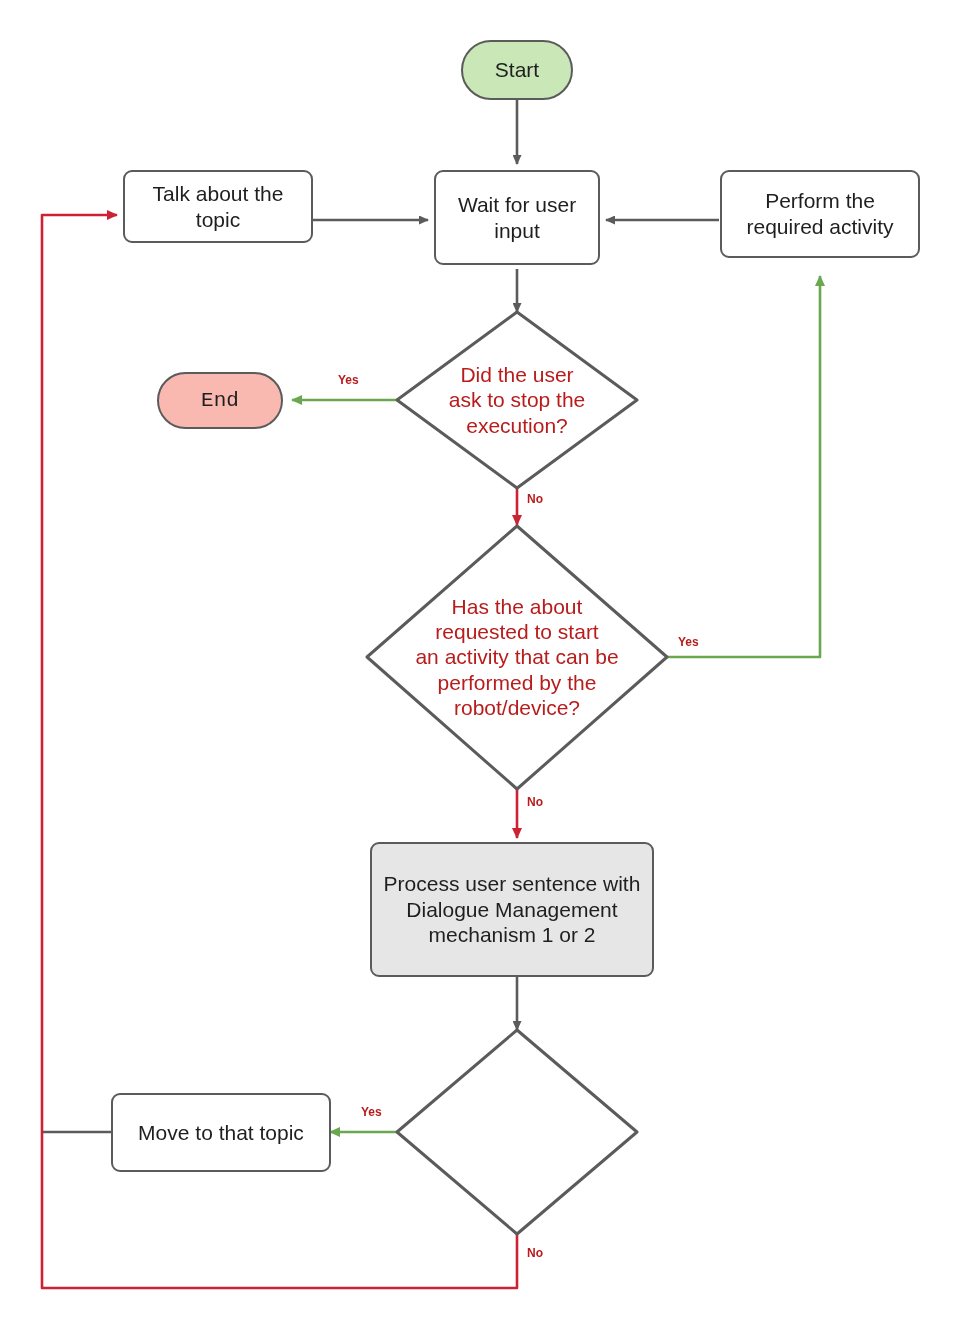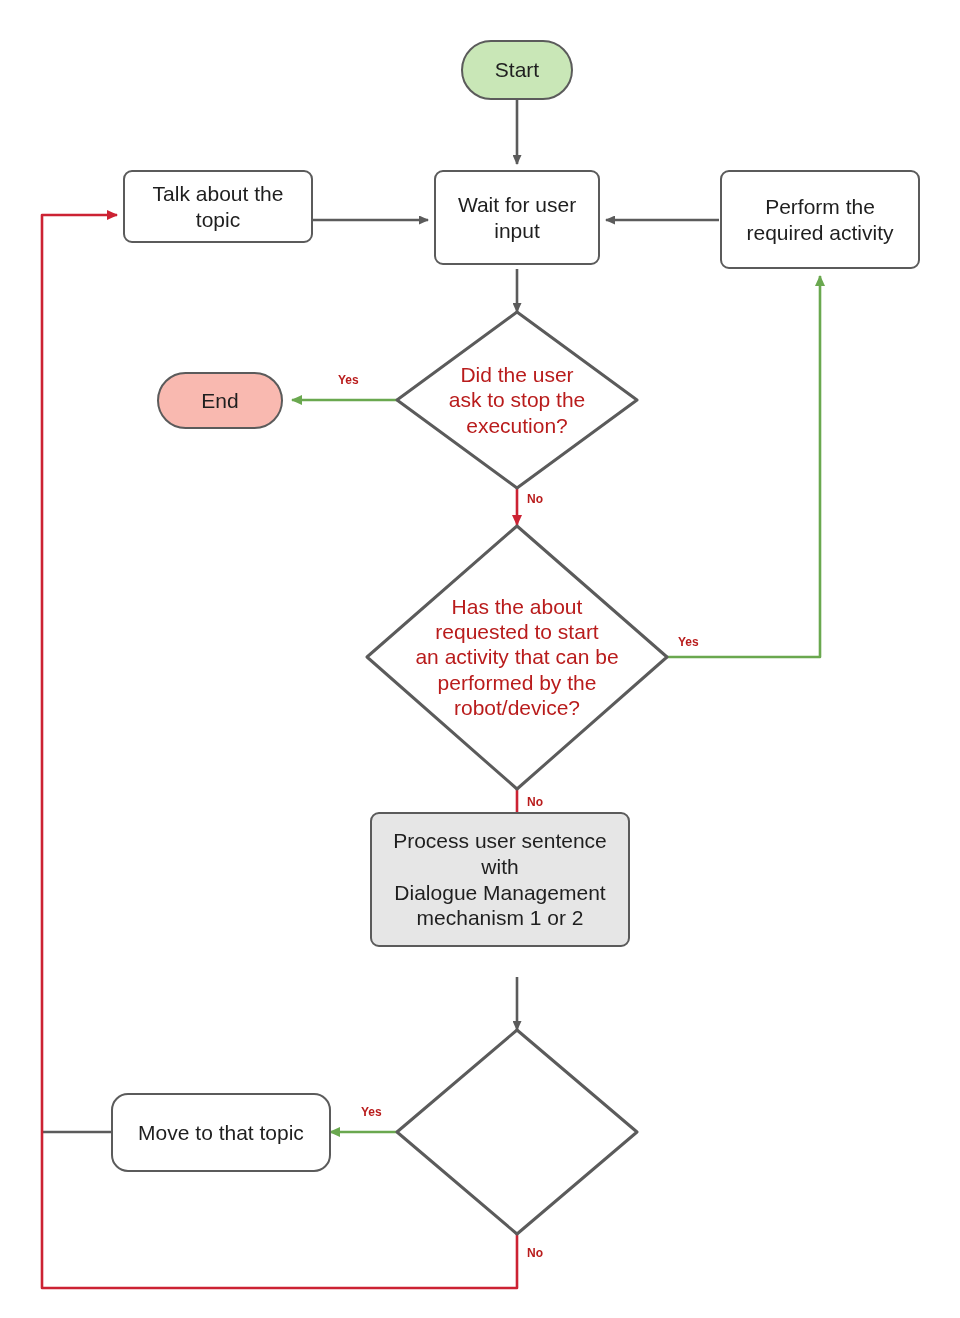--- a/index.html
+++ b/index.html
@@ -43,21 +43,21 @@
     padding: 0 6px;
     white-space: pre-line;
   }
   
   .terminator {
     border: 2.5px solid #5b5b5b;
     border-radius: 999px;
     font-size: 21px;
   }
   .term-start { background: #c9e7b7; }
-  .term-end   { background: #f9b9b0; }
+  .term-end   { background: #f9b9b0; font-family: Liberation Mono, monospace; }
   
   .box {
     border: 2.5px solid #5b5b5b;
     border-radius: 9px;
     background: #ffffff;
     font-size: 21px;
   }
   .box-filled {
     background: #e6e6e6;
   }
@@ -138,21 +138,21 @@
   <div class="node box" style="left:123px; top:170px; width:190px; height:73px;">
     <span class="label">Talk about the
 topic</span>
   </div>
 
   <div class="node box" style="left:434px; top:170px; width:166px; height:95px;">
     <span class="label">Wait for user
 input</span>
   </div>
 
-  <div class="node box" style="left:720px; top:170px; width:200px; height:99px;">
+  <div class="node box" style="left:720px; top:170px; width:200px; height:88px;">
     <span class="label">Perform the
 required activity</span>
   </div>
 
   <div class="node terminator term-end" style="left:157px; top:372px; width:126px; height:57px;">
     <span class="label">End</span>
   </div>
 
   <div class="diamond-label" style="left:412px; top:348px; width:210px; height:104px;">
     <span>Did the user
@@ -161,28 +161,28 @@
   </div>
 
   <div class="diamond-label" style="left:382px; top:583px; width:270px; height:148px;">
     <span>Has the about
 requested to start
 an activity that can be
 performed by the
 robot/device?</span>
   </div>
 
-  <div class="node box box-filled" style="left:370px; top:812px; width:260px; height:135px;">
+  <div class="node box box-filled" style="left:370px; top:842px; width:284px; height:135px;">
     <span class="label">Process user sentence with
 Dialogue Management
 mechanism 1 or 2</span>
   </div>
 
 
-  <div class="node box" style="left:111px; top:1093px; width:220px; height:79px;border-radius:17px;">
+  <div class="node box" style="left:111px; top:1093px; width:220px; height:79px;">
     <span class="label">Move to that topic</span>
   </div>
 
   <div class="edge-label" style="left:338px; top:373px;">Yes</div>
 
   <div class="edge-label" style="left:527px; top:492px;">No</div>
 
   <div class="edge-label" style="left:678px; top:635px;">Yes</div>
 
   <div class="edge-label" style="left:527px; top:795px;">No</div>

